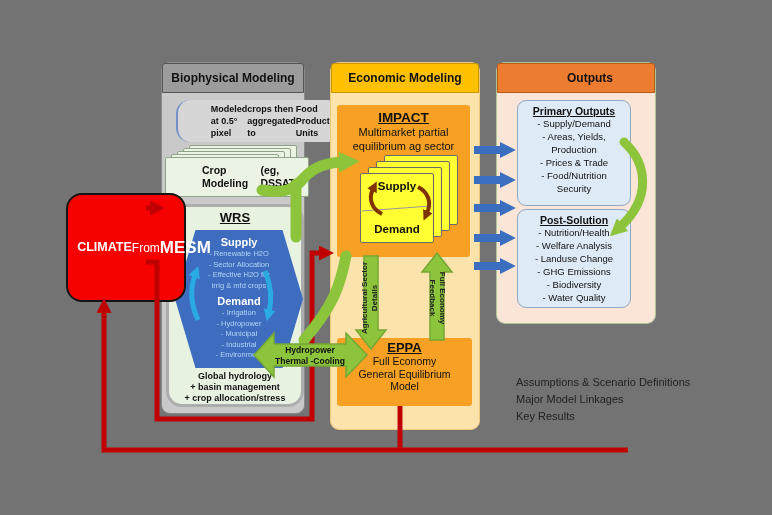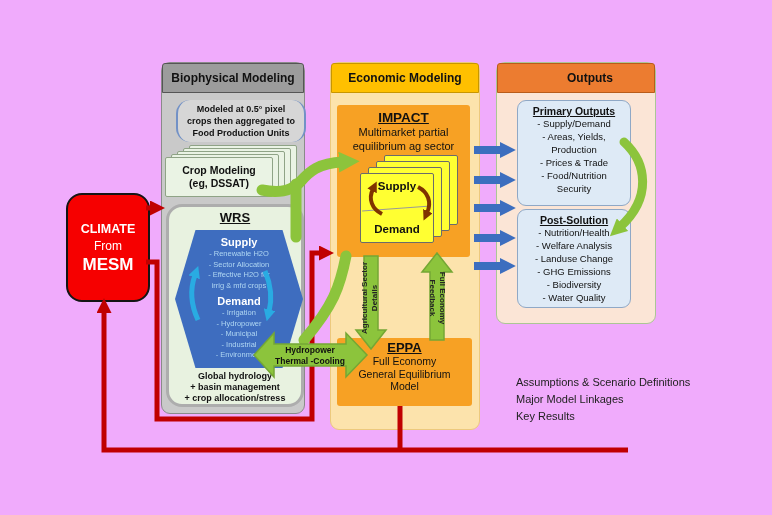--- a/index.html
+++ b/index.html
@@ -1,19 +1,19 @@
 <!DOCTYPE html>
 <html><head>
 <meta charset="utf-8">
 <style>
   html,body{margin:0;padding:0;background:#fff;}
-  #stage{position:relative;width:772px;height:515px;background:#f0abfc;
+  #stage{position:relative;width:772px;height:515px;background:#737373;
          font-family:"Liberation Sans", sans-serif;overflow:hidden;}
   .abs{position:absolute;}
-  .ctr{display:flex;flex-direction:column;align-items:center;justify-content:center;text-align:left;}
+  .ctr{display:flex;flex-direction:row;align-items:center;justify-content:center;text-align:left;padding-left:36px;}
   .col{border-radius:9px;}
   .colhead{width:100%;height:30px;display:flex;align-items:center;justify-content:center;
            font-weight:bold;font-size:12px;color:#111;box-sizing:border-box;border:1px solid #555;
            border-radius:3px 3px 0 0;}
   .card{position:absolute;background:#EAF3E4;border:1px solid #8FA386;border-radius:2px;}
   .ycard{position:absolute;background:#FFFF32;border:1px solid #6b6b6b;border-radius:2px;}
   .u{text-decoration:underline;}
   .hexitems div{font-size:7.5px;line-height:10.5px;color:#AFD6F2;}
   .bluebox{position:absolute;background:#DEEAF6;border:1px solid #8FA8C6;border-radius:9px;
            text-align:center;color:#111;}

